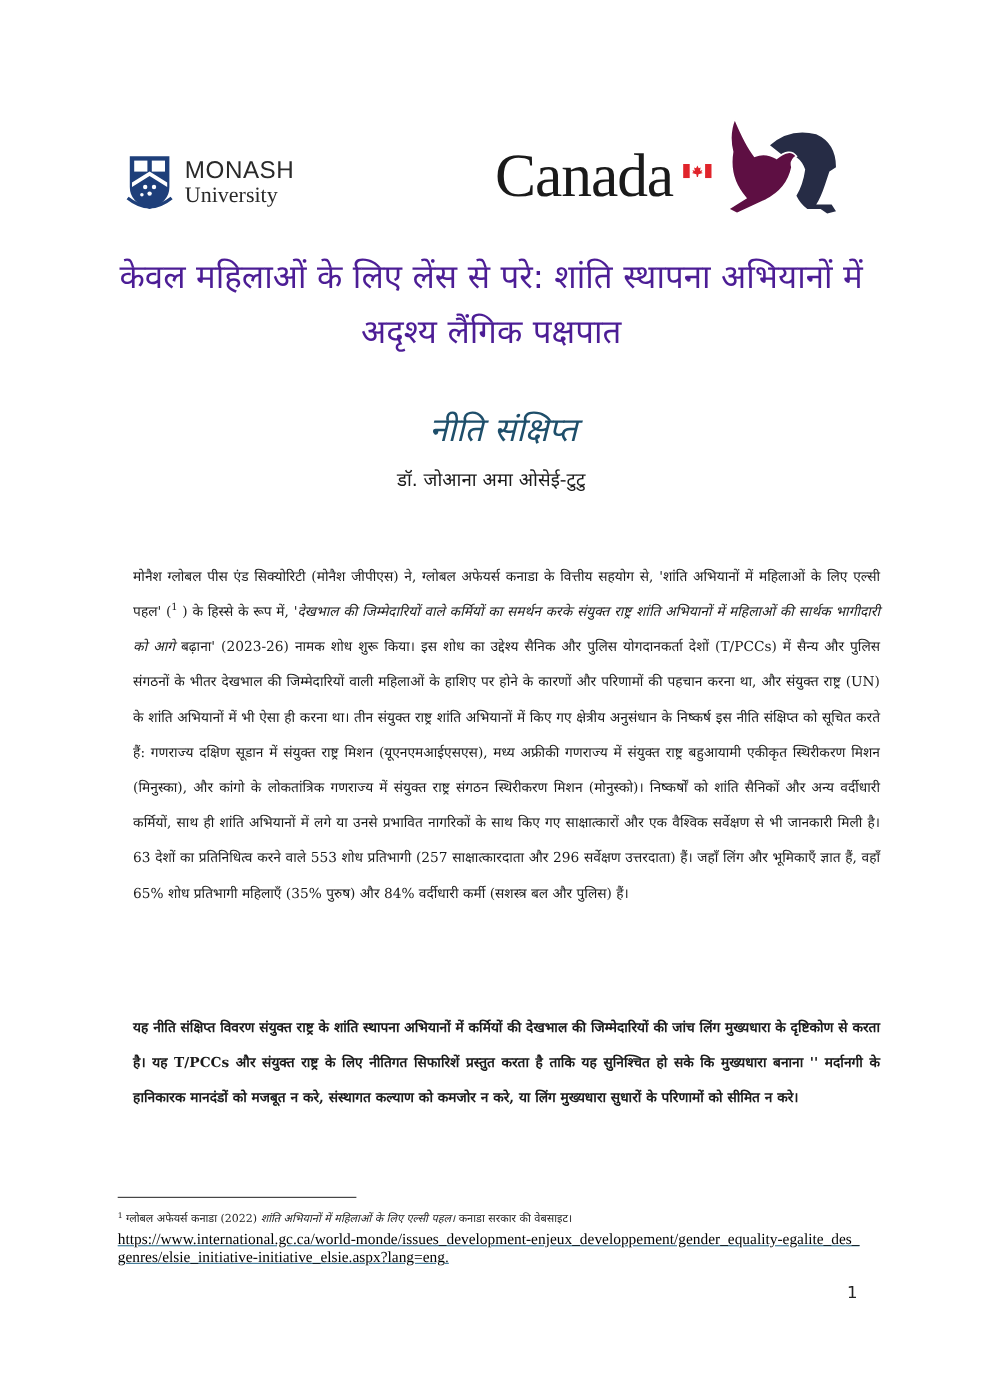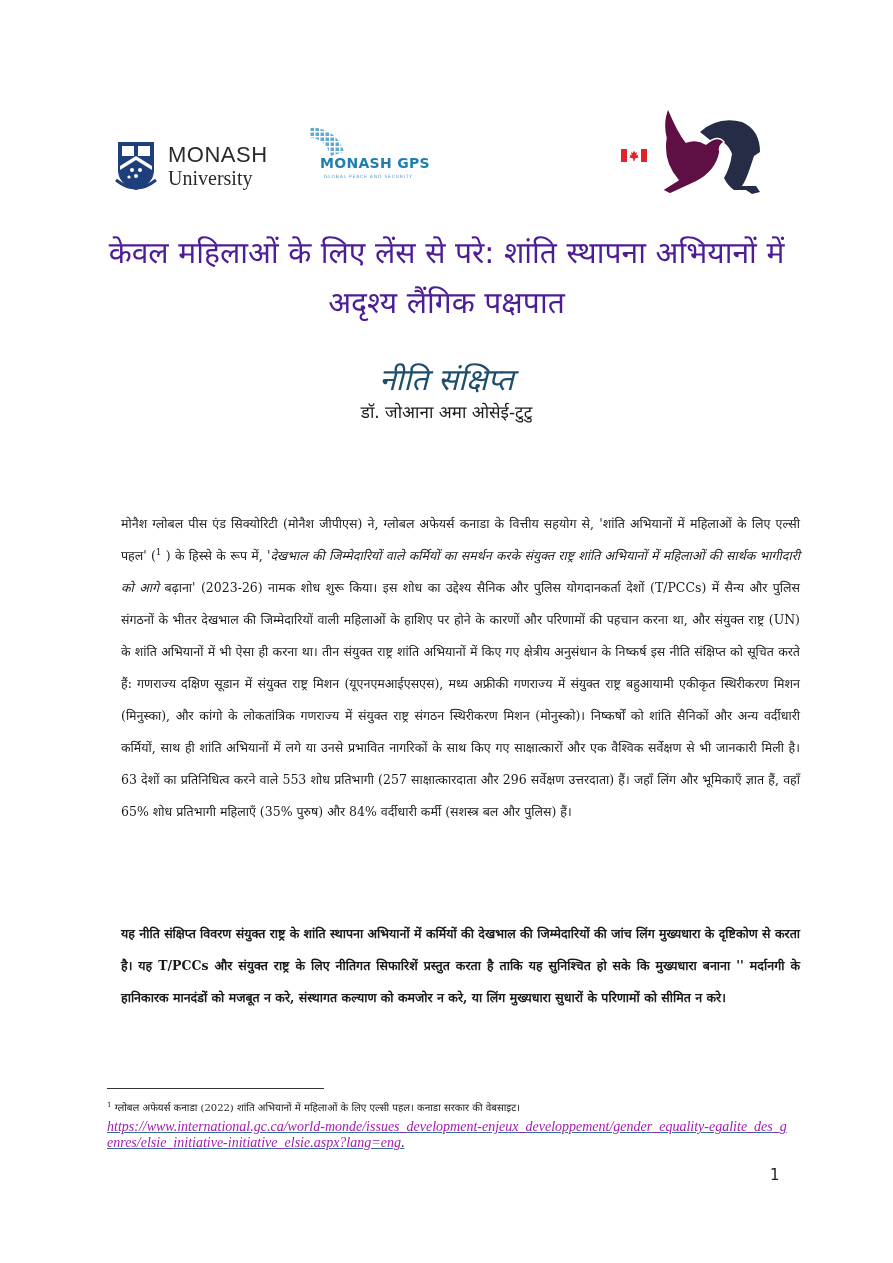--- a/index.html
+++ b/index.html
@@ -19,33 +19,33 @@
     .monash-gps .gps-text { position: absolute; left: 40px; top: 33px; font-family: "DejaVu Sans", sans-serif; font-weight: bold; font-size: 14px; color: #1f7fb3; letter-spacing: 0.3px; }
     .monash-gps .gps-sub { position: absolute; left: 44px; top: 52px; font-family: "DejaVu Sans", sans-serif; font-size: 4.5px; color: #4f9ccc; letter-spacing: 0.8px; }
 
     .canada { left: 338px; top: 20px; width: 194px; height: 70px; }
     .canada .word { position: absolute; left: 0; top: 4px; font-family: "Liberation Serif", serif; font-size: 56px; color: #1a1a1a; line-height: 1; letter-spacing: -1px; }
     .canada .flag { position: absolute; left: 171px; top: 21px; width: 26px; height: 13px; }
 
     .dove { left: 544px; top: 0px; width: 108px; height: 88px; }
 
     .title { position: absolute; left: 80px; width: 733px; top: 228px; text-align: center; font-family: "DejaVu Sans", sans-serif; font-size: 30px; line-height: 50px; color: #4c1d95; margin: 0; font-weight: normal; }
-    .subtitle { position: absolute; left: 80px; width: 733px; top: 358px; text-align: center; font-family: "DejaVu Sans", sans-serif; font-size: 30px; font-style: italic; color: #1e4e6a; margin: 0; font-weight: normal; }
-    .author { position: absolute; left: 80px; width: 733px; top: 400px; text-align: center; font-family: "DejaVu Sans", sans-serif; font-size: 17px; color: #1a1a1a; }
+    .subtitle { position: absolute; left: 80px; width: 733px; top: 358px; text-align: center; font-family: "DejaVu Sans", sans-serif; font-size: 30px; font-style: italic; color: #1e4e6a; margin: 11px; font-weight: normal; }
+    .author { position: absolute; left: 80px; width: 733px; top: 424px; text-align: center; font-family: "DejaVu Sans", sans-serif; font-size: 17px; color: #1a1a1a; }
 
     .body-text { position: absolute; left: 107px; width: 679px; font-family: "DejaVu Serif", "Liberation Serif", serif; font-size: 12.5px; line-height: 32px; text-align: justify; color: #1a1a1a; margin: 14px; }
     .p1 { top: 494px; }
     .p2 { top: 904px; font-weight: bold; }
     .body-text .it { font-style: italic; }
     .body-text sup { font-size: 9px; line-height: 0; }
 
     .fn-rule { position: absolute; left: 107px; top: 1088px; width: 217px; height: 0; border-top: 1px solid #333; }
     .footnote { position: absolute; left: 107px; top: 1097px; width: 680px; font-family: "DejaVu Serif", "Liberation Serif", serif; font-size: 10px; line-height: 16px; color: #1a1a1a; }
     .footnote sup { font-size: 7px; }
-    .footnote .it { }
+    .footnote .it { font-style: italic; }
     .footnote .link { display: block; color: #2f6f8f; text-decoration: underline; font-family: "Liberation Serif", serif; font-size: 14px; line-height: 16px; margin-top: 3px; word-break: break-all; }
     .footnote .dot { color: #1a1a1a; text-decoration: none; }
 
     .page-number { position: absolute; left: 770px; top: 1166px; font-family: "DejaVu Sans", sans-serif; font-size: 15px; color: #222; }
   </style>
 </head>
 <body>
 
 <div class="page">
 
@@ -61,35 +61,23 @@
         <circle cx="22" cy="36" r="2" fill="#ffffff"></circle>
           <circle cx="15" cy="37" r="1.6" fill="#ffffff"></circle>
         <path d="M2 40 Q22 56 42 40" stroke="#1e3f7a" stroke-width="3" fill="none"></path>
       </svg>
       <div class="wordmark">
         <div class="w1">MONASH</div>
         <div class="w2">University</div>
       </div>
     </div>
 
-    <div class="logo monash-gps">
-      <svg width="70" height="76" viewBox="0 0 70 76">
-        <defs>
-          <pattern id="dots" width="5" height="5" patternUnits="userSpaceOnUse">
-            <rect x="0.5" y="0.5" width="3.5" height="3.5" fill="#2a8cc4"></rect>
-          </pattern>
-        </defs>
-        <path d="M38 2 A36 36 0 1 0 38 74 A36 36 0 0 1 38 2 Z" fill="url(#dots)"></path>
-        <path d="M30 6 A32 32 0 0 1 64 30 L50 34 A20 20 0 0 0 30 16 Z" fill="url(#dots)" opacity="0.75"></path>
-      </svg>
-      <div class="gps-text">MONASH GPS</div>
-      <div class="gps-sub">GLOBAL PEACE AND SECURITY</div>
-    </div>
 
     <div class="logo canada">
+      <div class="word">Canada</div>
       <svg class="flag" viewBox="0 0 26 13" width="26" height="13">
         <rect x="0" y="0" width="6" height="13" fill="#e0242b"></rect>
         <rect x="20" y="0" width="6" height="13" fill="#e0242b"></rect>
         <path d="M13 1.5 L14.2 4 L16 3.2 L15.3 6.5 L17.5 5.5 L16.6 7.6 L18 8.3 L14 9.5 L13.5 12 L12.5 12 L12 9.5 L8 8.3 L9.4 7.6 L8.5 5.5 L10.7 6.5 L10 3.2 L11.8 4 Z" fill="#e0242b"></path>
       </svg>
     </div>
 
     <svg class="logo dove" viewBox="0 0 108 88" width="108" height="88">
       <path d="M44 24 Q62 8 86 14 Q104 22 104 44 L98 48 L94 60 Q90 72 86 78 L100 78 L104 84 L96 86 L90 82 L78 82 Q72 78 68 70 Q74 60 76 46 Q70 30 54 32 Z" fill="#262c45"></path>
       <path d="M12 0 Q22 24 30 34 Q40 30 50 36 Q62 26 68 34 Q62 38 64 44 Q60 64 40 74 L14 86 L6 82 L22 72 Q6 54 10 30 Q6 14 12 0 Z" fill="#5e0f43" stroke="#ffffff" stroke-width="1.5"></path>
@@ -100,17 +88,17 @@
   <h2 class="subtitle">नीति संक्षिप्त</h2>
   <div class="author">डॉ. जोआना अमा ओसेई-टुटु</div>
 
   <p class="body-text p1"><span>मोनैश ग्लोबल पीस एंड सिक्योरिटी (मोनैश जीपीएस) ने, ग्लोबल अफेयर्स कनाडा के वित्तीय सहयोग से, 'शांति अभियानों में महिलाओं के लिए एल्सी पहल' (</span><sup>1</sup><span> ) के हिस्से के रूप में, '</span><span class="it">देखभाल की जिम्मेदारियों वाले कर्मियों का समर्थन करके संयुक्त राष्ट्र शांति अभियानों में महिलाओं की सार्थक भागीदारी को आगे</span><span> बढ़ाना' (2023-26) नामक शोध शुरू किया। इस शोध का उद्देश्य सैनिक और पुलिस योगदानकर्ता देशों (T/PCCs) में सैन्य और पुलिस संगठनों के भीतर देखभाल की जिम्मेदारियों वाली महिलाओं के हाशिए पर होने के कारणों और परिणामों की पहचान करना था, और संयुक्त राष्ट्र (UN) के शांति अभियानों में भी ऐसा ही करना था। तीन संयुक्त राष्ट्र शांति अभियानों में किए गए क्षेत्रीय अनुसंधान के निष्कर्ष इस नीति संक्षिप्त को सूचित करते हैं: गणराज्य दक्षिण सूडान में संयुक्त राष्ट्र मिशन (यूएनएमआईएसएस), मध्य अफ्रीकी गणराज्य में संयुक्त राष्ट्र बहुआयामी एकीकृत स्थिरीकरण मिशन (मिनुस्का), और कांगो के लोकतांत्रिक गणराज्य में संयुक्त राष्ट्र संगठन स्थिरीकरण मिशन (मोनुस्को)। निष्कर्षों को शांति सैनिकों और अन्य वर्दीधारी कर्मियों, साथ ही शांति अभियानों में लगे या उनसे प्रभावित नागरिकों के साथ किए गए साक्षात्कारों और एक वैश्विक सर्वेक्षण से भी जानकारी मिली है। 63 देशों का प्रतिनिधित्व करने वाले 553 शोध प्रतिभागी (257 साक्षात्कारदाता और 296 सर्वेक्षण उत्तरदाता) हैं। जहाँ लिंग और भूमिकाएँ ज्ञात हैं, वहाँ 65% शोध प्रतिभागी महिलाएँ (35% पुरुष) और 84% वर्दीधारी कर्मी (सशस्त्र बल और पुलिस) हैं।</span></p>
 
   <p class="body-text p2">यह नीति संक्षिप्त विवरण संयुक्त राष्ट्र के शांति स्थापना अभियानों में कर्मियों की देखभाल की जिम्मेदारियों की जांच लिंग मुख्यधारा के दृष्टिकोण से करता है। यह T/PCCs और संयुक्त राष्ट्र के लिए नीतिगत सिफारिशें प्रस्तुत करता है ताकि यह सुनिश्चित हो सके कि मुख्यधारा बनाना '' मर्दानगी के हानिकारक मानदंडों को मजबूत न करे, संस्थागत कल्याण को कमजोर न करे, या लिंग मुख्यधारा सुधारों के परिणामों को सीमित न करे।</p>
 
   <div class="fn-rule"></div>
   <div class="footnote">
     <sup>1</sup><span> ग्लोबल अफेयर्स कनाडा (2022) </span><span class="it">शांति अभियानों में महिलाओं के लिए एल्सी पहल।</span><span> कनाडा सरकार की वेबसाइट।</span>
-    <span class="link"><a style="color:#a21caf;font-style:italic;">https://www.international.gc.ca/world-monde/issues_development-enjeux_developpement/gender_equality-egalite_des_genres/elsie_initiative-initiative_elsie.aspx?lang=eng</a><span class="dot">.</span></span>
+    <span class="link"><a style="color:#000000;">https://www.international.gc.ca/world-monde/issues_development-enjeux_developpement/gender_equality-egalite_des_genres/elsie_initiative-initiative_elsie.aspx?lang=eng</a><span class="dot">.</span></span>
   </div>
 
   <div class="page-number">1</div>
 </div>
 
 </body></html>

